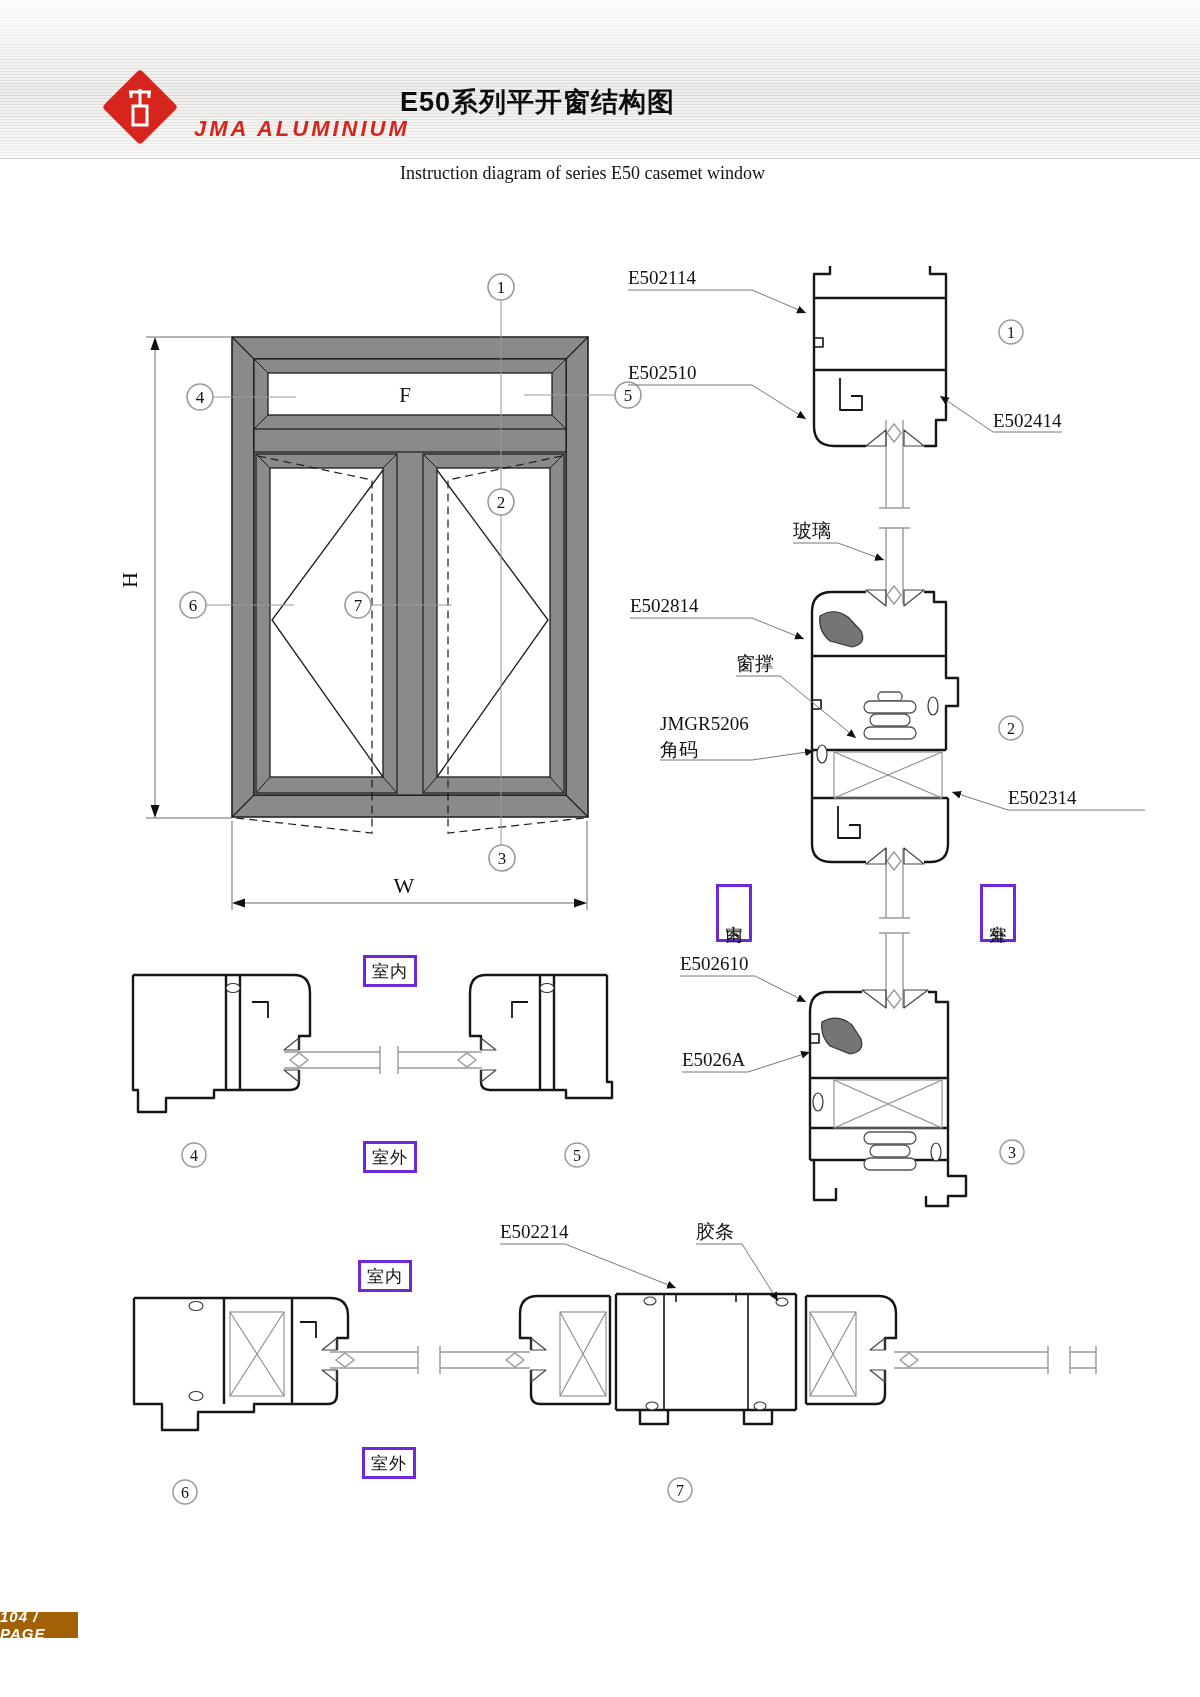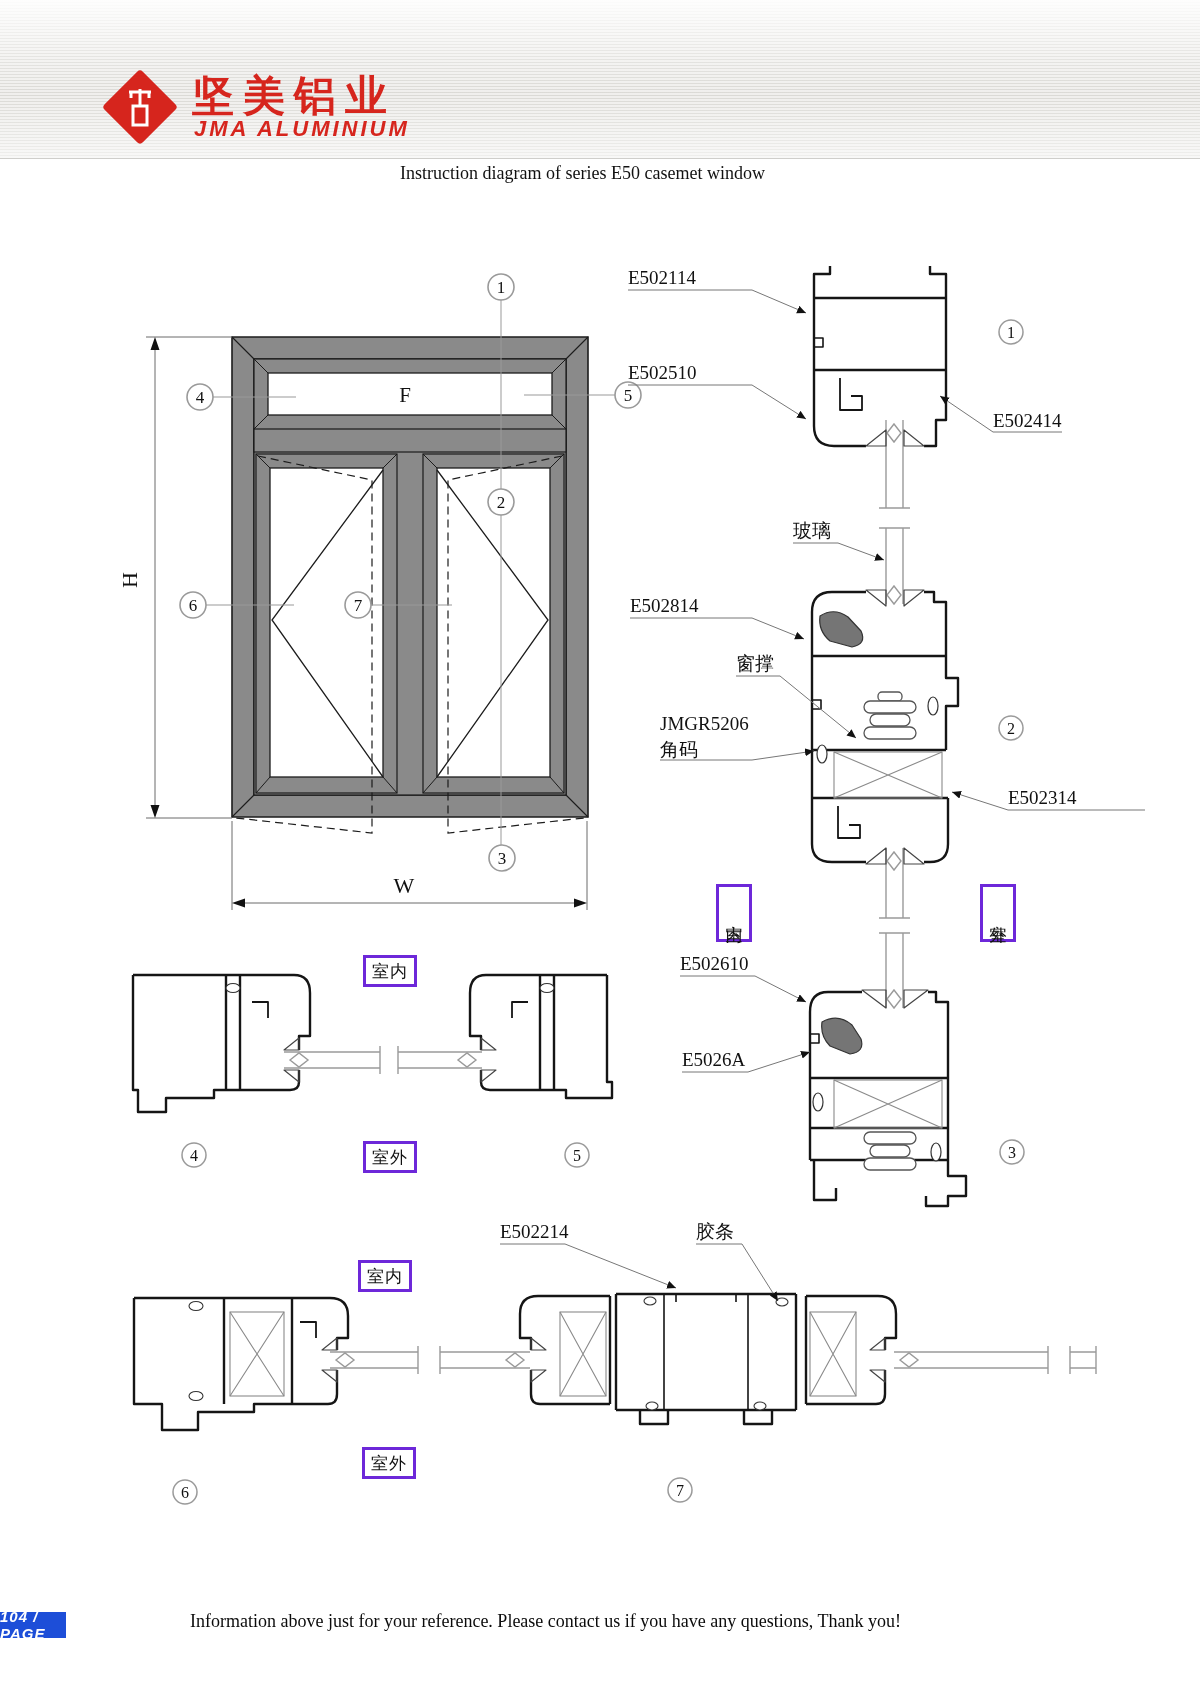--- a/index.html
+++ b/index.html
@@ -21,21 +21,21 @@
   .title-cn{position:absolute;left:400px;top:84px;font-size:27px;font-weight:bold;color:#0d0d0d;letter-spacing:1px;}
   .title-en{position:absolute;left:400px;top:119px;font-size:18px;color:#111;
         font-family:"Liberation Serif",serif;margin-top:44px;}
   
   svg.draw{position:absolute;left:0;top:0;}
   .room-box{position:absolute;border:3px solid #6d28d9;background:#fff;color:#111;
         display:flex;align-items:center;justify-content:center;
         font-family:"Liberation Serif","DejaVu Serif",serif;font-size:17px;letter-spacing:1px;}
   .room-v{writing-mode:vertical-rl;text-orientation:upright;}
   
-  .page-badge{position:absolute;left:0;top:1612px;width:66px;height:26px;background:#1d4ed8;
+  .page-badge{position:absolute;left:0;top:1612px;width:78px;height:26px;background:#a16207;
         color:#fff;display:flex;align-items:center;justify-content:center;
         font-size:15px;font-weight:bold;font-style:italic;letter-spacing:1px;}
   .note-cn{position:absolute;left:190px;top:1588px;font-size:17.5px;color:#0b0b0b;font-weight:600;letter-spacing:.5px;}
   .note-en{position:absolute;left:190px;top:1611px;font-size:18px;color:#0b0b0b;
         font-family:"Liberation Serif",serif;}
 </style>
 </head>
 <body>
 
 <div class="page">
@@ -46,22 +46,22 @@
   <div class="logo-diamond"></div>
   <svg class="logo-glyph" viewBox="0 0 60 60">
     <g stroke="#fff" fill="none" stroke-width="3">
       <line x1="30" y1="12" x2="30" y2="30"></line>
       <line x1="19" y1="15" x2="41" y2="15"></line>
       <line x1="21" y1="15" x2="21" y2="21"></line>
       <line x1="39" y1="15" x2="39" y2="21"></line>
       <rect x="23" y="29" width="14" height="19"></rect>
     </g>
   </svg>
-  <div class="brand-cn">坚美铝业</div>
   <div class="brand-en">JMA ALUMINIUM</div>
+  <div class="title-cn">E50系列平开窗结构图</div>
   <div class="title-en">Instruction diagram of series E50 casemet window</div>
 
   <svg class="draw" width="1200" height="1697" viewBox="0 0 1200 1697">
     <defs>
       <marker id="ah" markerWidth="11" markerHeight="10" refX="9" refY="4" orient="auto">
         <path d="M0,0 L9,4 L0,8 Z" fill="#111"></path>
       </marker>
     </defs>
 
     <g>
@@ -374,15 +374,14 @@
   </svg>
 
   <div class="room-box room-v" style="left:716px;top:884px;width:30px;height:52px;">室内</div>
   <div class="room-box room-v" style="left:980px;top:884px;width:30px;height:52px;">室外</div>
   <div class="room-box" style="left:363px;top:955px;width:48px;height:26px;">室内</div>
   <div class="room-box" style="left:363px;top:1141px;width:48px;height:26px;">室外</div>
   <div class="room-box" style="left:358px;top:1260px;width:48px;height:26px;">室内</div>
   <div class="room-box" style="left:362px;top:1447px;width:48px;height:26px;">室外</div>
 
   <div class="page-badge">104 / PAGE</div>
-  <div class="note-en">Information above just for your reference. Please contact us if you have any questions, Thank you!</div>
 
 </div>
 
 </body></html>

